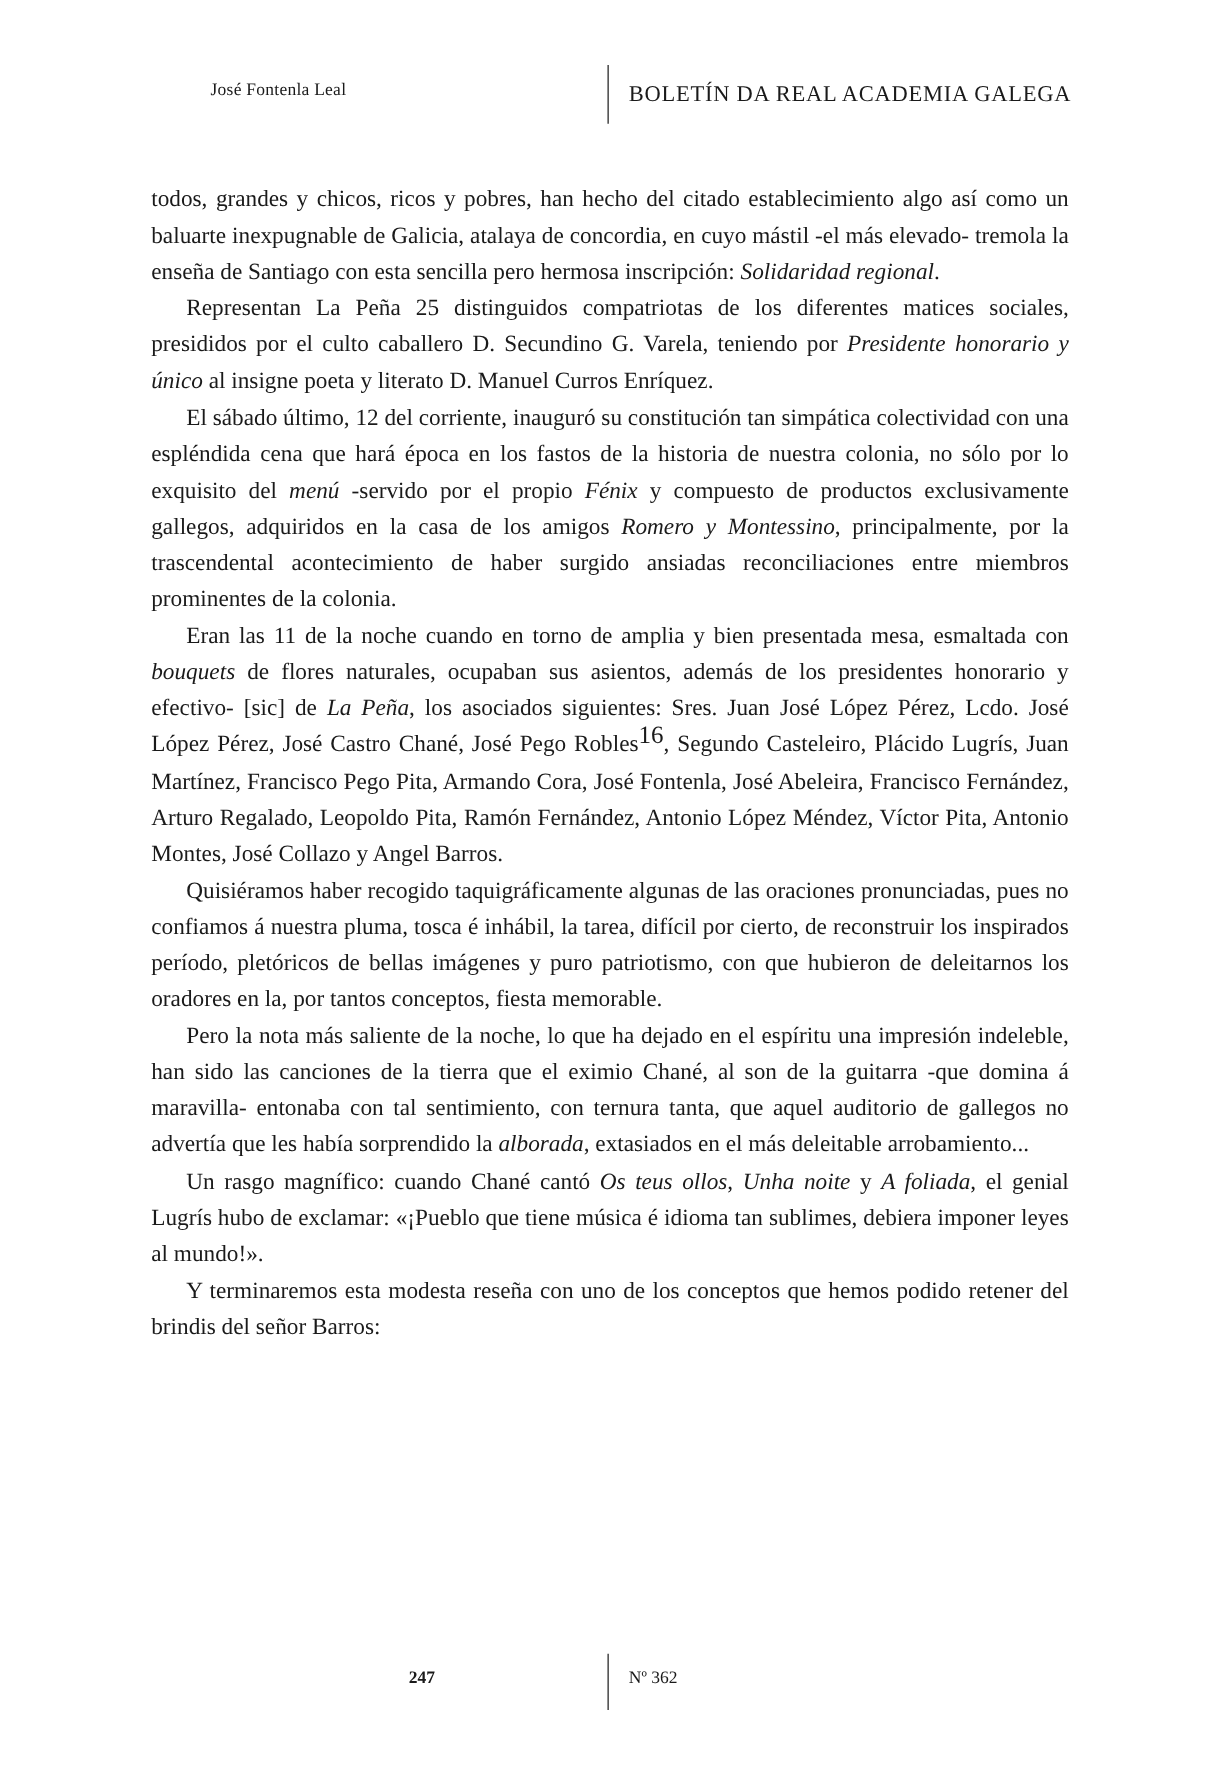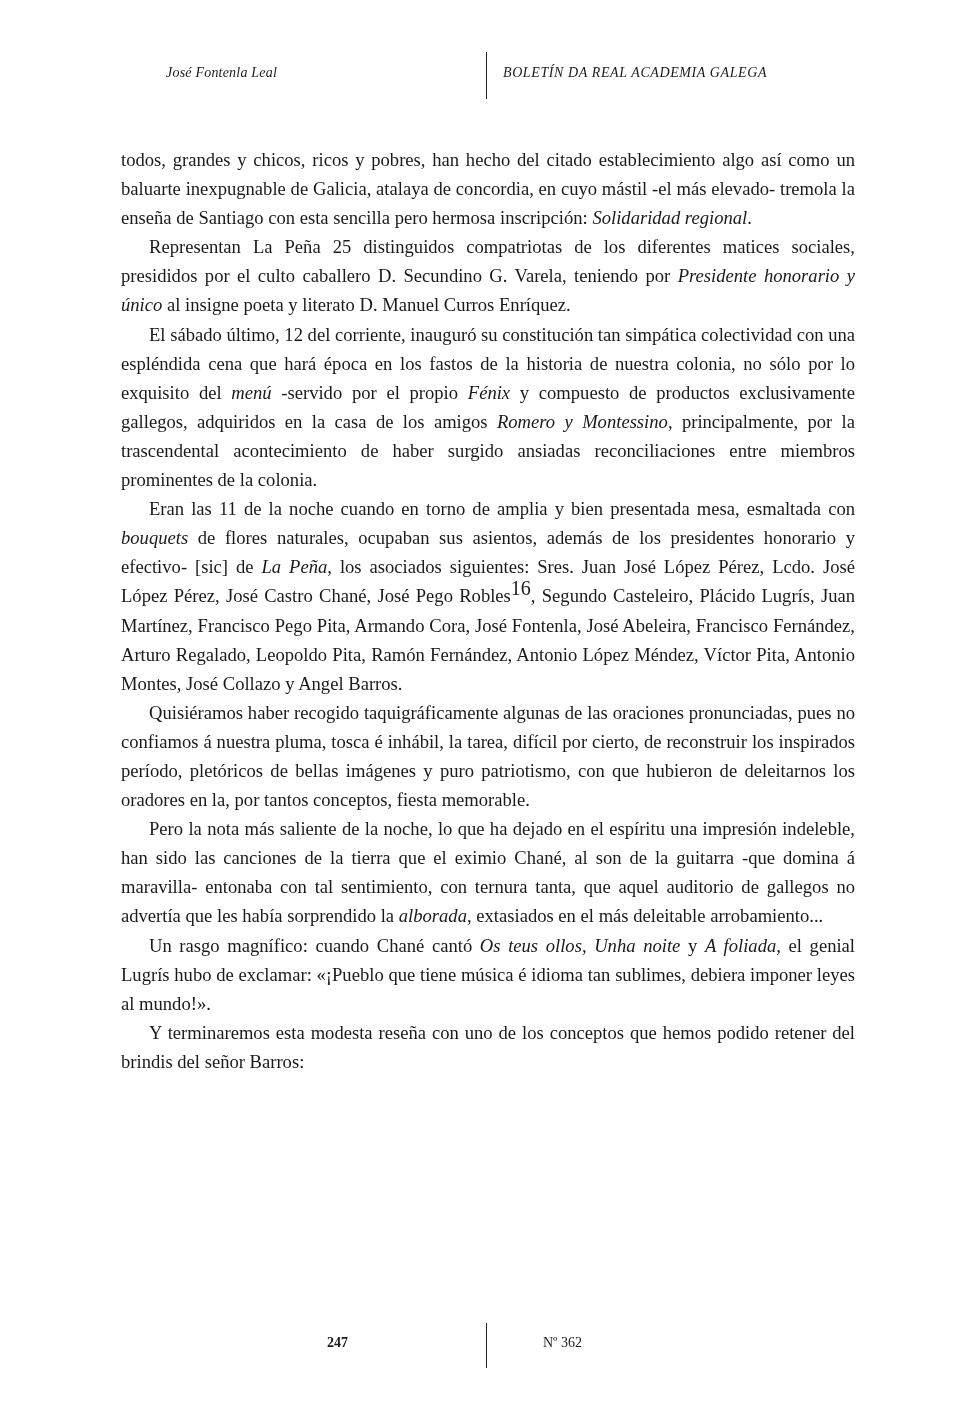--- a/index.html
+++ b/index.html
@@ -1,34 +1,34 @@
 <!DOCTYPE html>
 <html><head>
 <meta charset="utf-8">
 <style>
   html, body { margin: 0; padding: 0; background: #ffffff; }
   body {
     width: 975px; height: 1417px; position: relative; overflow: hidden;
     font-family: "Liberation Serif", "DejaVu Serif", serif; color: #1a1a1a;
   }
-  .header { position: absolute; top: 52px; left: 0; width: 780px; height: 48px; font-style: italic; }
+  .header { position: absolute; top: 52px; left: 0; width: 780px; height: 48px; }
   .header .author { position: absolute; right: 503px; top: 13px; font-size: 14px; letter-spacing: 0.2px; white-space: nowrap; }
   .header .rule { position: absolute; left: 486px; top: 0; width: 1px; height: 47px; background: #222; }
-  .header .journal { position: absolute; left: 503px; top: 13px; font-size: 14px; letter-spacing: 0.6px; white-space: nowrap; }
+  .header .journal { position: absolute; left: 503px; top: 13px; font-size: 18px; letter-spacing: 0.6px; white-space: nowrap; }
 
   .body { position: absolute; left: 121px; top: 145px; width: 734px; font-size: 18.6px; line-height: 29.1px; text-align: justify; }
   .body p { margin: 0; text-indent: 28px; }
   .body p.first { text-indent: 0; }
   .body sup { font-size: 20px; line-height: 0; vertical-align: 7px; }
   .body i { font-style: italic; }
 
   .footer { position: absolute; top: 1323px; left: 0; width: 851px; height: 46px; }
   .footer .page-num { position: absolute; right: 503px; top: 12px; font-size: 14px; font-weight: bold; }
   .footer .rule { position: absolute; left: 486px; top: 0; width: 1px; height: 45px; background: #222; }
-  .footer .issue { position: absolute; left: 503px; top: 12px; font-size: 14px; margin-left: 40px; }
+  .footer .issue { position: absolute; left: 503px; top: 12px; font-size: 14px; }
 </style>
 </head>
 <body>
 
 <div class="header">
   <span class="author">José Fontenla Leal</span>
   <span class="rule"></span>
   <span class="journal">BOLETÍN DA REAL ACADEMIA GALEGA</span>
 </div>
 

